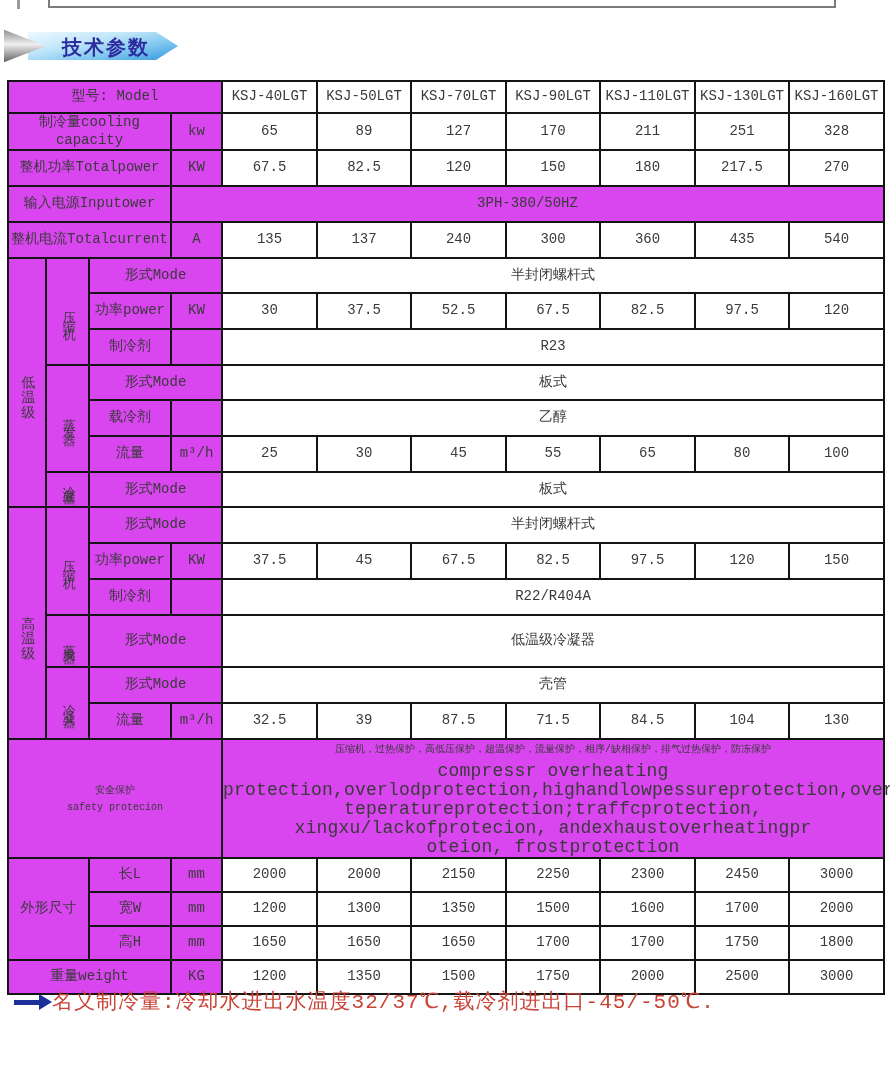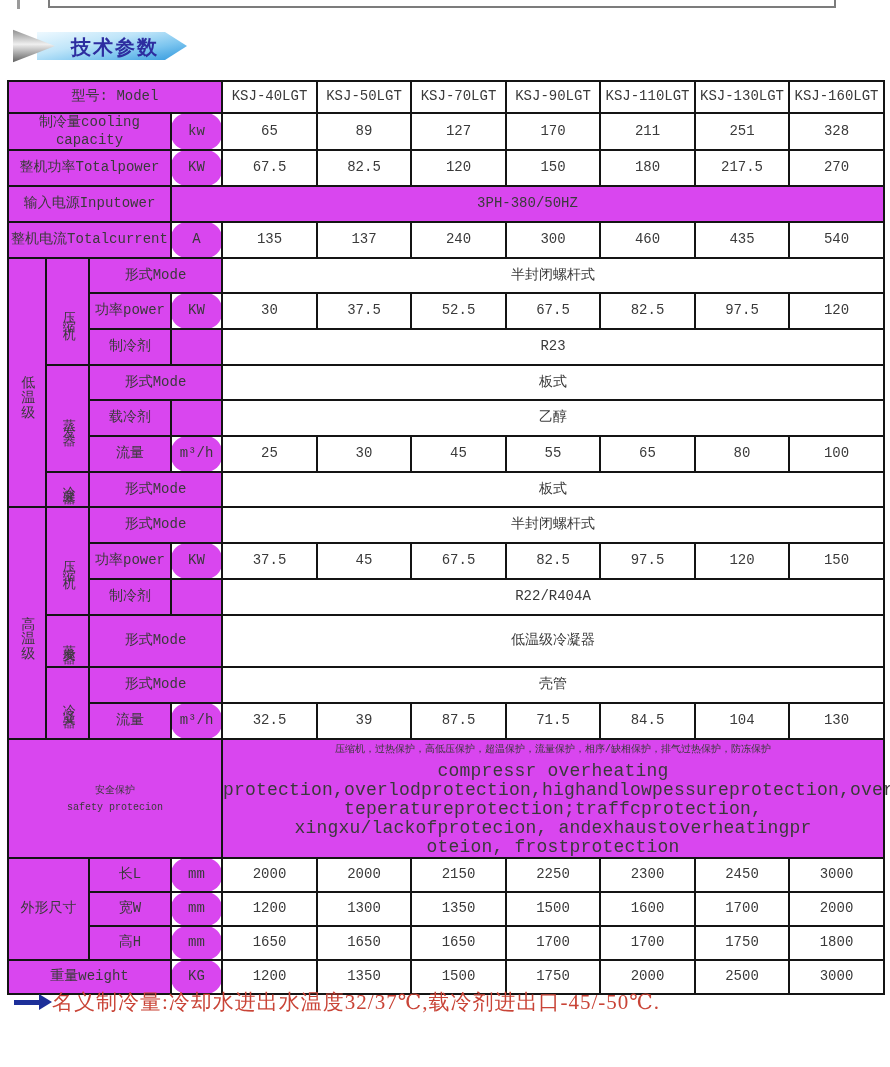--- a/index.html
+++ b/index.html
@@ -8,21 +8,21 @@
     font-family:"Liberation Mono","DejaVu Sans Mono",monospace;
     overflow:hidden;
   }
   
   .top-remnant{
     position:absolute;left:48px;top:-22px;width:784px;height:28px;
     border:2px solid #7c7c7c;border-top:none;background:#fff;
   }
   .top-stub{position:absolute;left:17px;top:0;width:3px;height:9px;background:#9a9a9a;}
   
-  .banner{position:absolute;left:13px;top:27px;width:220px;height:38px;}
+  .banner{position:absolute;left:4px;top:27px;width:220px;height:38px;}
   .cone{
     position:absolute;left:0;top:2px;width:42px;height:34px;
     clip-path:polygon(0 2%,100% 50%,0 98%);
     background:linear-gradient(180deg,#8a8a8a 0%,#efefef 45%,#5c5c5c 100%);
   }
   .ribbon{
     position:absolute;left:24px;top:5px;width:150px;height:28px;
     clip-path:polygon(0 0,128px 0,100% 50%,128px 100%,0 100%);
     background:linear-gradient(168deg,#eef9ff 0%,#bfe5f9 38%,#7cc5ef 68%,#2f97dd 100%);
   }
@@ -35,21 +35,21 @@
     position:absolute;left:7px;top:80px;width:876px;
     border-collapse:collapse;table-layout:fixed;
   }
   table.spec td{
     border:2px solid #141414;text-align:center;vertical-align:middle;
     color:#3a3a3a;font-size:14px;padding:0;line-height:1.25;
   }
   .b{background:#d946ef;}
   .w{background:#ffffff;}
   .lbl{font-size:13px;}
-  .unit{font-size:12px;border-radius:16px;}
+  .unit{font-size:12px;}
   .wrap2{padding:0 26px;line-height:16px;}
   .vtxt{
     display:inline-block;writing-mode:vertical-rl;text-orientation:upright;
     font-size:13px;letter-spacing:8px;padding-top:8px;
   }
   .sec .vtxt{font-size:14px;letter-spacing:15px;padding-top:14px;}
   td.ovf{position:relative;overflow:visible;}
   .ovftxt{
     position:absolute;top:3px;left:50%;transform:translateX(-50%);
     writing-mode:vertical-rl;text-orientation:upright;font-size:13px;
@@ -64,21 +64,21 @@
   .h108{height:108px}.h34{height:34px}.h30{height:34px}
   
   .notes{position:absolute;left:10px;top:990px;width:870px;
     font-family:"Liberation Serif","DejaVu Serif",serif;}
   .note-row{display:flex;align-items:center;margin-bottom:1px;}
   .arrow{position:relative;width:26px;height:5px;background:#1d2f99;
     margin:0 12px 0 4px;flex:0 0 26px;}
   .arrow:after{content:"";position:absolute;right:-12px;top:-6px;
     border-left:13px solid #1d2f99;border-top:8px solid transparent;
     border-bottom:8px solid transparent;}
-  .note-text{color:#c94437;font-size:21px;line-height:25px;letter-spacing:1px;}
+  .note-text{color:#c94437;font-size:21px;line-height:25px;letter-spacing:1px;font-family:Liberation Mono, monospace;}
 </style>
 </head>
 <body>
 
 <div class="top-remnant"></div>
 <div class="top-stub"></div>
 
 <div class="banner">
   <div class="ribbon"></div>
   <div class="cone"></div>
@@ -141,21 +141,21 @@
     <td colspan="8" class="b">3PH-380/50HZ</td>
   </tr>
 
   <tr class="h36">
     <td colspan="3" class="b lbl">整机电流Totalcurrent</td>
     <td class="b unit">A</td>
     <td class="w">135</td>
     <td class="w">137</td>
     <td class="w">240</td>
     <td class="w">300</td>
-    <td class="w">460</td>
+    <td class="w">360</td>
     <td class="w">435</td>
     <td class="w">540</td>
   </tr>
 
   <tr class="h35">
     <td rowspan="7" class="b sec">
       <span class="vtxt">低温级</span></td>
     <td rowspan="3" class="b">
       <span class="vtxt">压缩机</span></td>
     <td colspan="2" class="b lbl">形式Mode</td>

